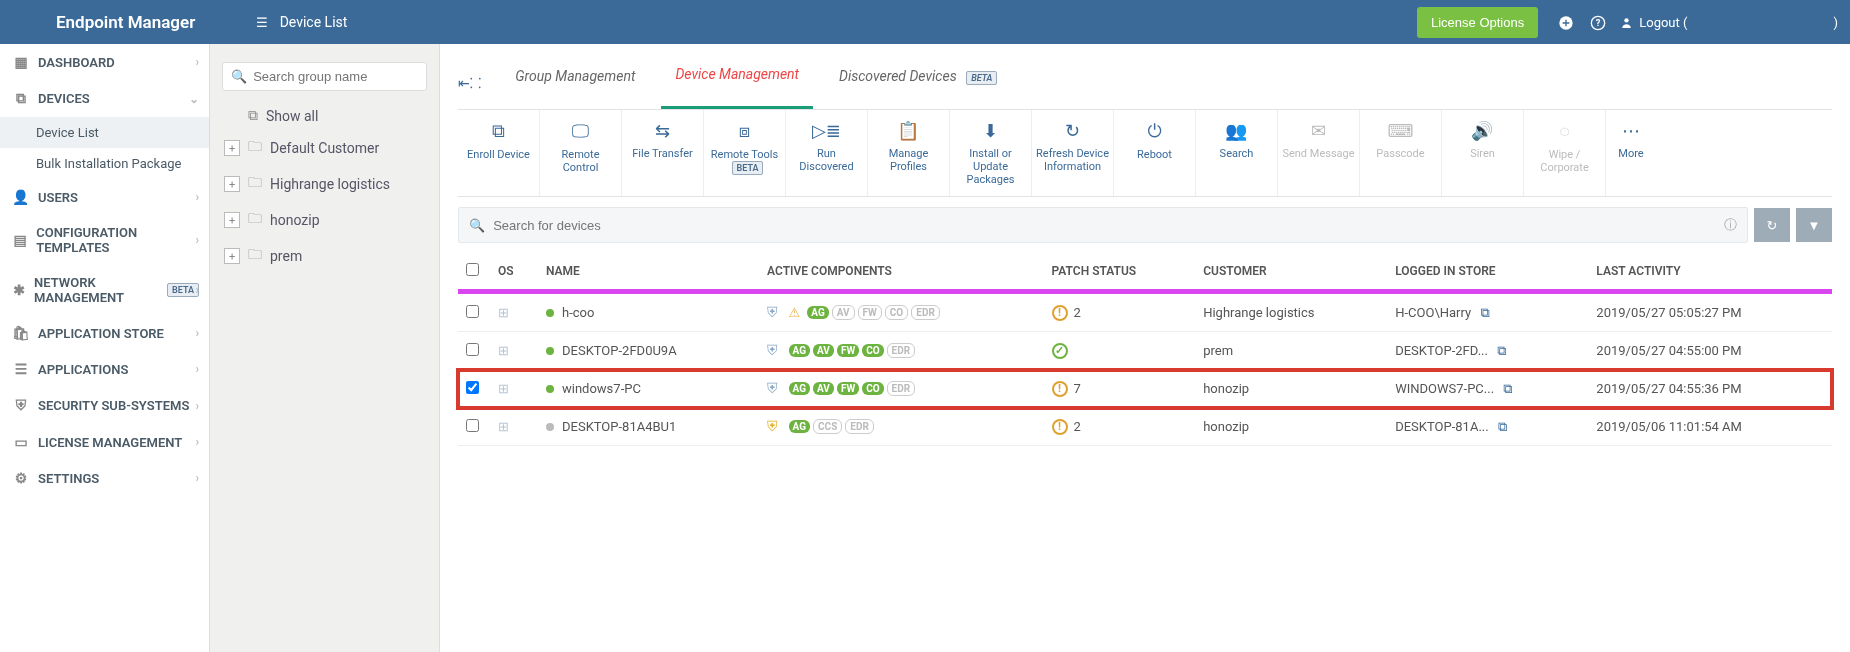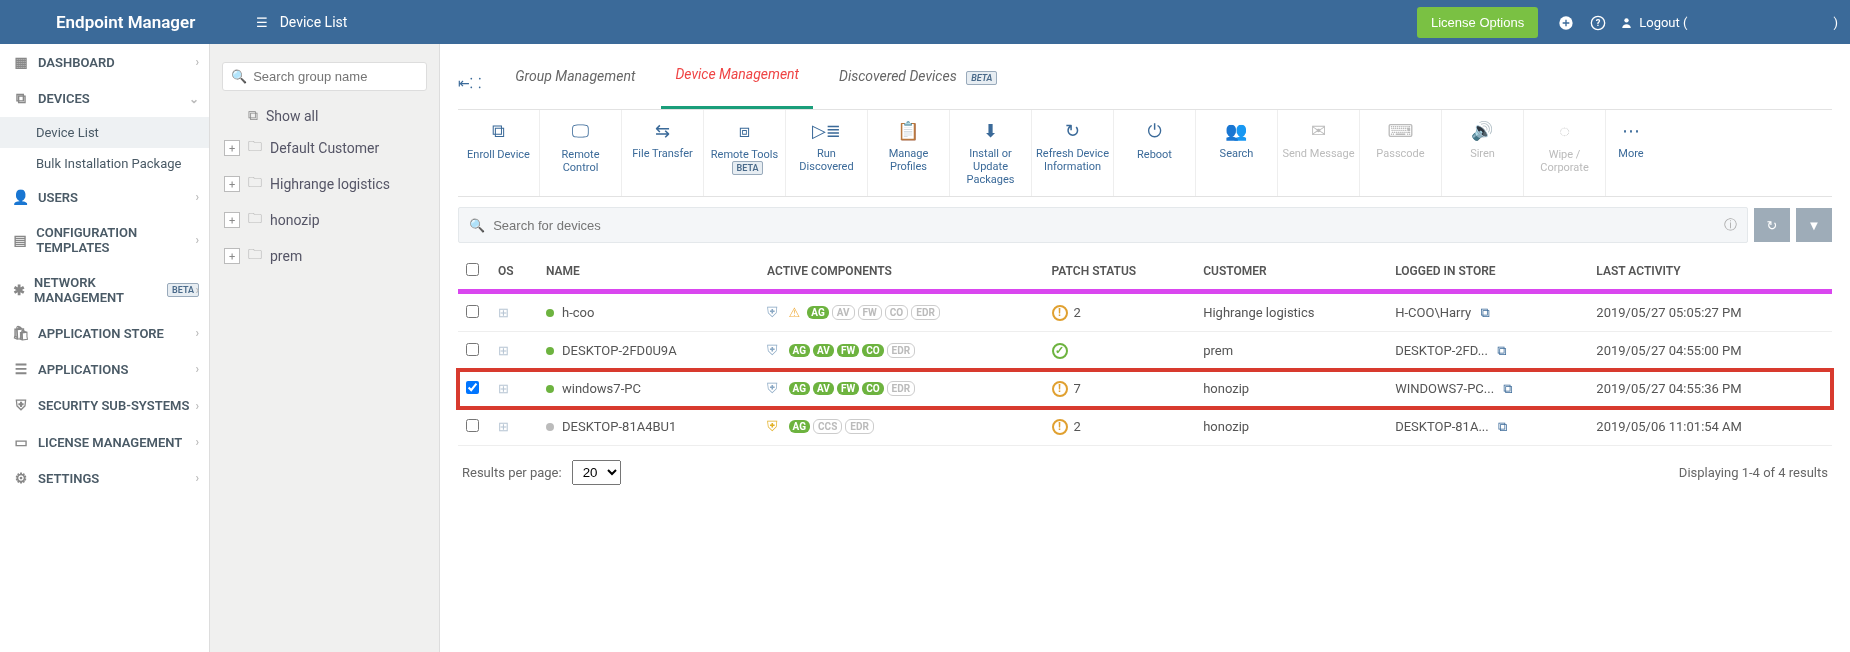--- a/index.html
+++ b/index.html
@@ -453,20 +453,14 @@
                 <span>2</span>
               </div>
             </td>
             <td>honozip</td>
             <td><span>DESKTOP-81A...</span> <span class="remote-ic">⧉</span></td>
             <td>2019/05/06 11:01:54 AM</td>
           </tr>
         </tbody>
     </table>
 
-    <div class="pager">
-      <span>Results per page:</span>
-      <select><option>20</option></select>
-      <div class="psp"></div>
-      <span>Displaying 1-4 of 4 results</span>
-    </div>
   </div>
 </div>
 
 </body></html>

